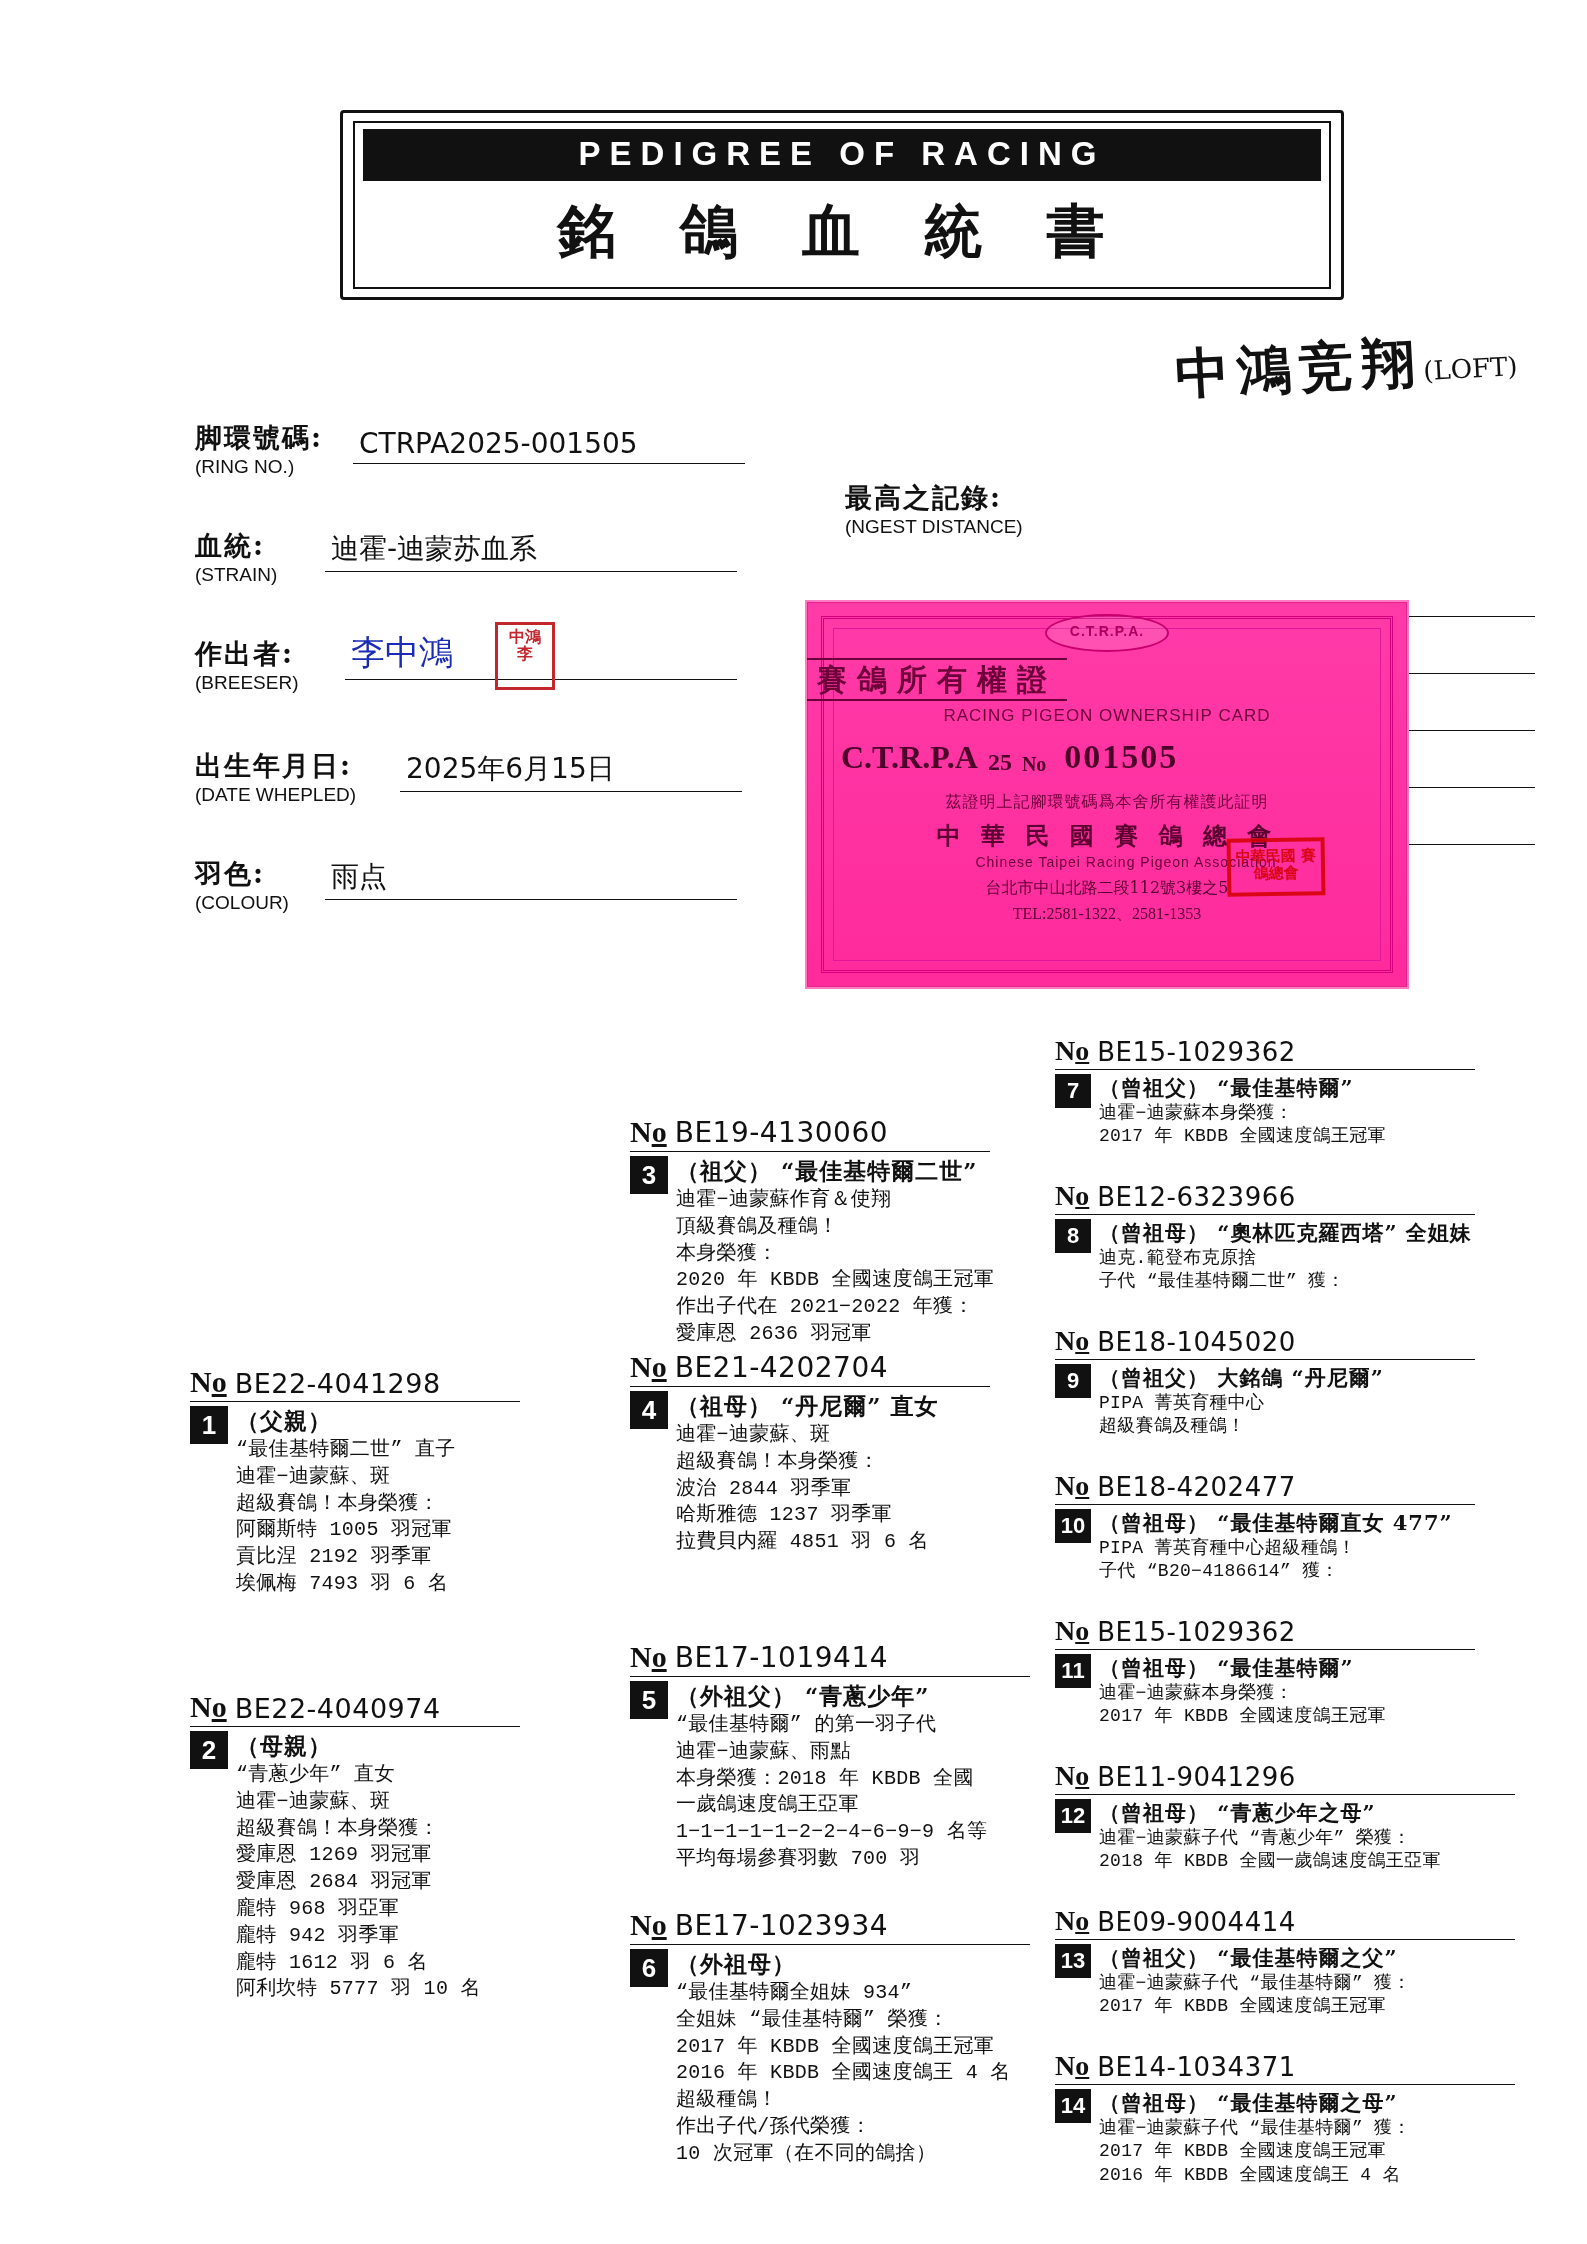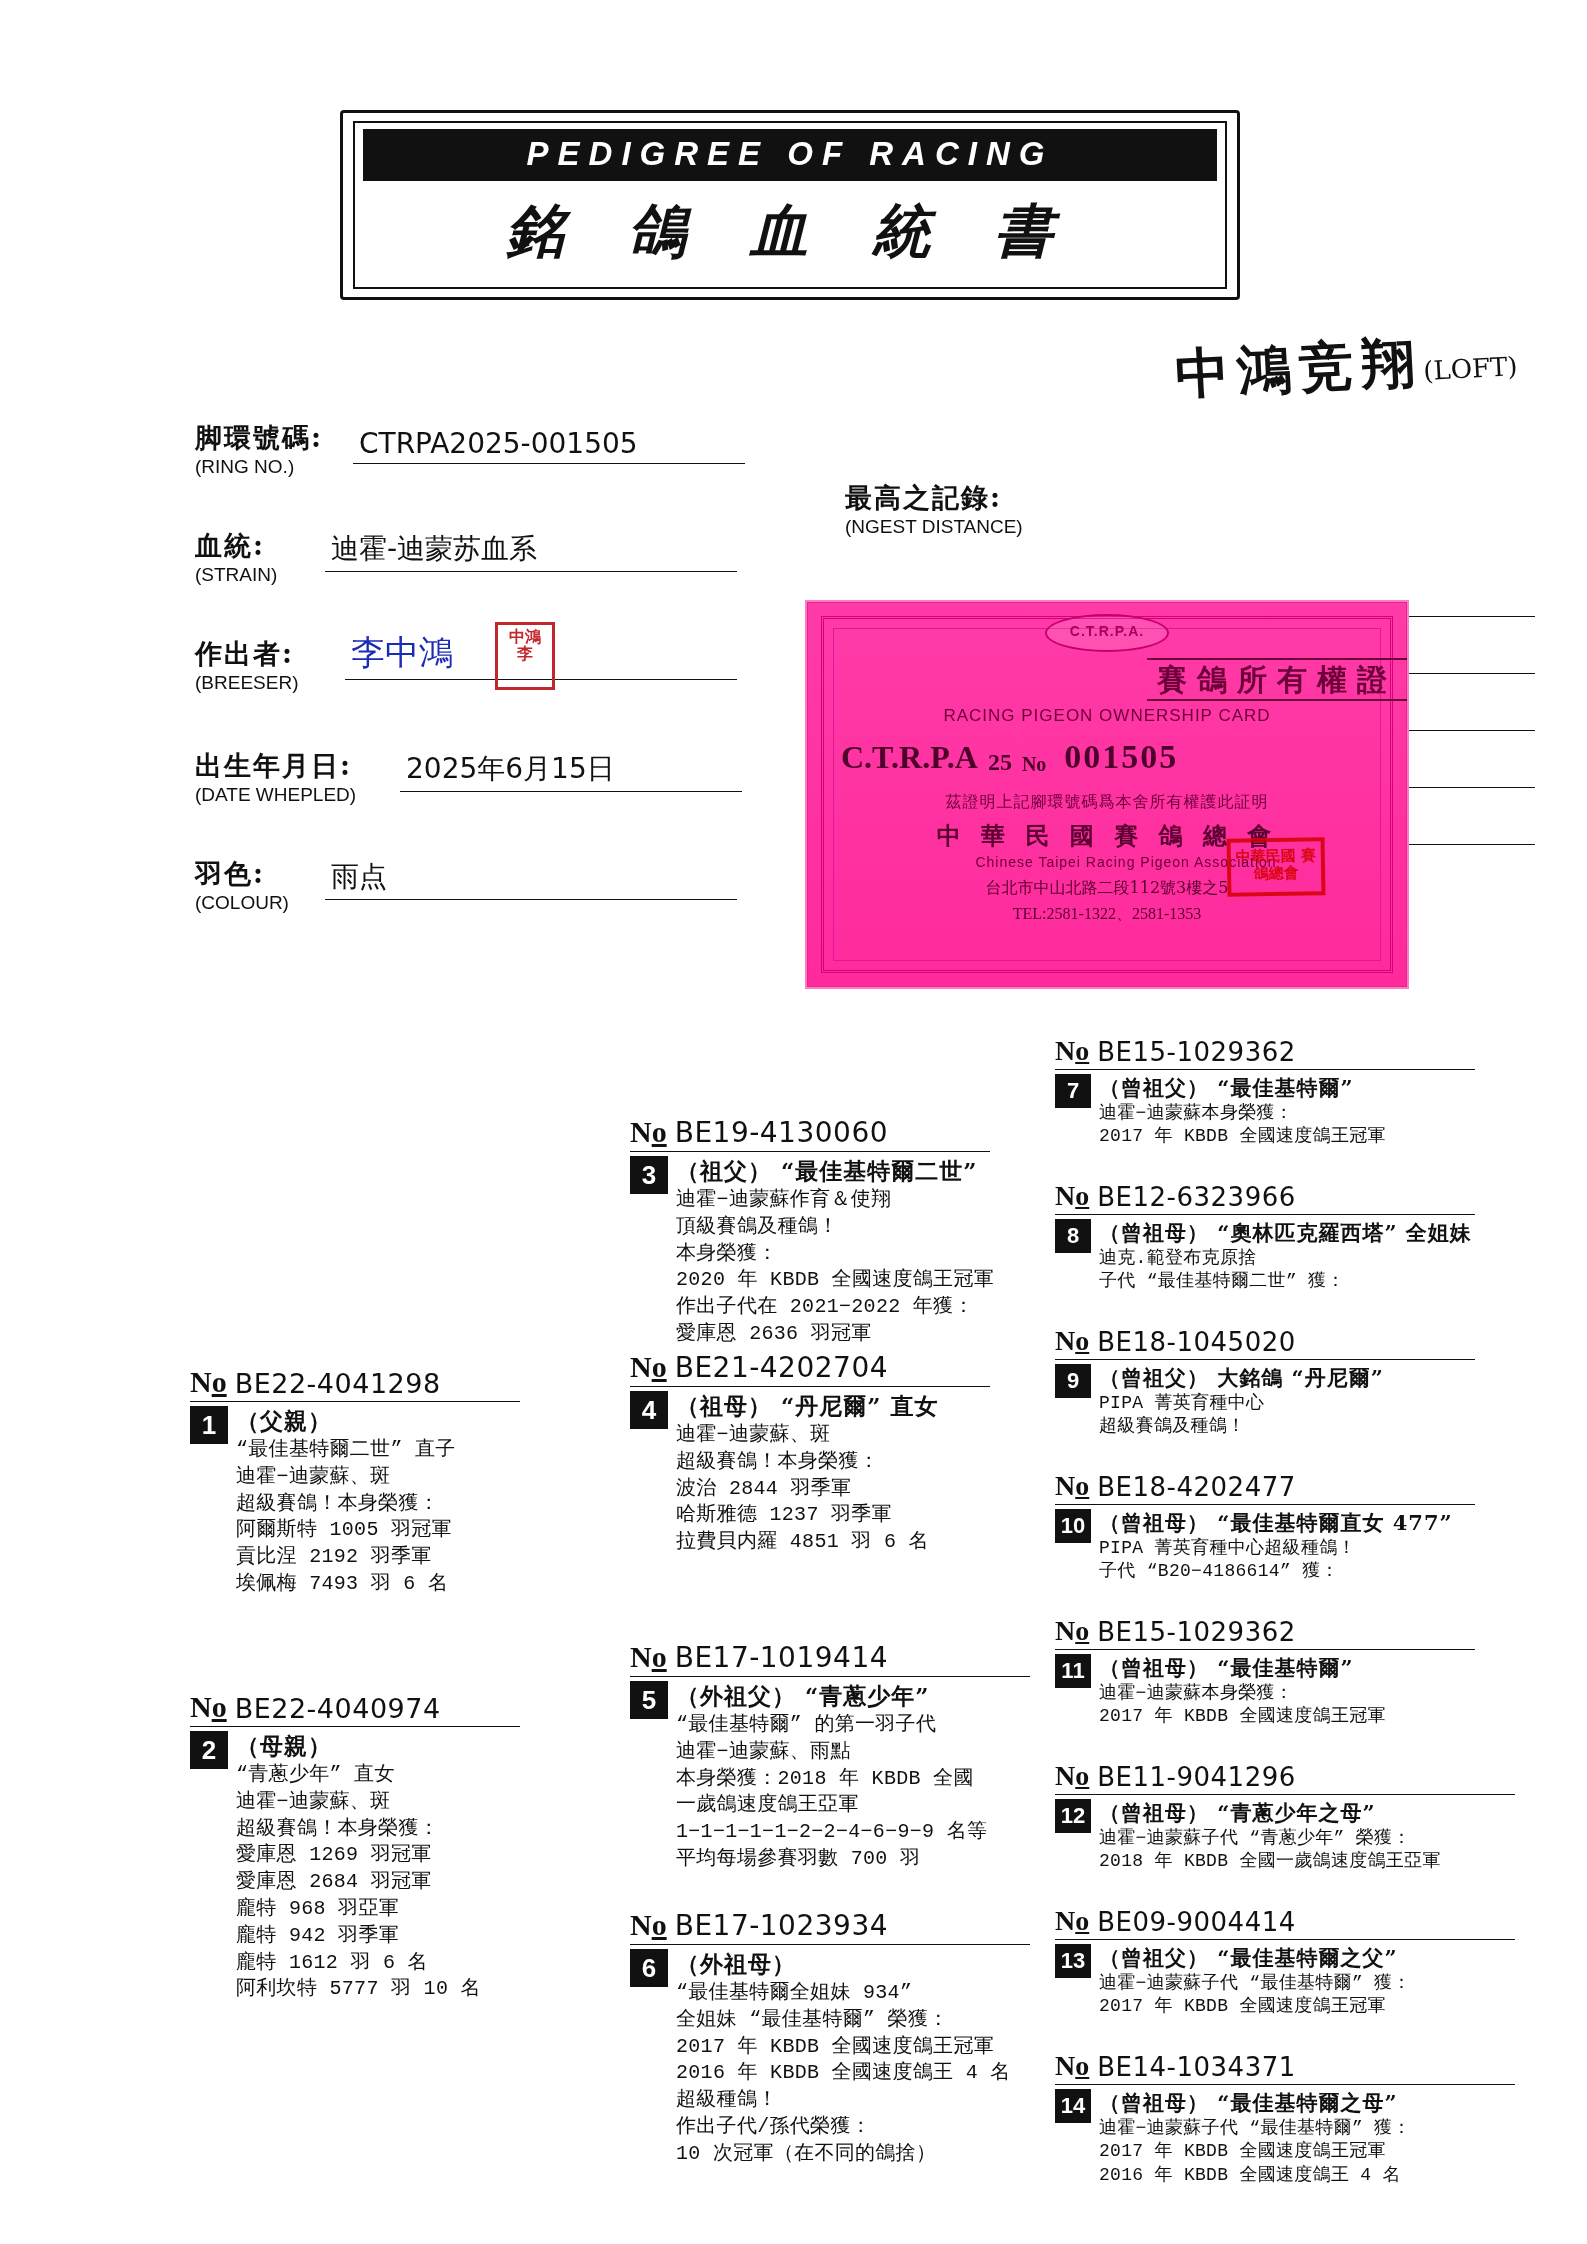--- a/index.html
+++ b/index.html
@@ -6,25 +6,24 @@
   body{
     width:1587px;height:2244px;position:relative;
     font-family:"Liberation Serif", serif;
     color:#111;
     overflow:hidden;
   }
   .page{position:absolute;inset:0;}
 
   
   .title-box{
-    position:absolute;left:340px;top:110px;width:900px;height:190px;
+    position:absolute;left:340px;top:110px;width:1004px;height:190px;
     border:3px solid #111;border-radius:4px;
     box-sizing:border-box;
     padding:8px 10px;
-    font-style:italic;
   }
   .title-box .inner{
     border:2px solid #111;width:100%;height:100%;box-sizing:border-box;
     padding:6px 8px;
   }
   .title-en{
     background:#111;color:#fff;text-align:center;
     font-family:"Liberation Sans", sans-serif;
     font-size:33px;letter-spacing:9px;font-weight:600;
     padding:6px 0 8px 0;
@@ -85,21 +84,21 @@
   }
   .card .frame2{position:absolute;inset:9px;border:1px solid #e0179a;}
   .card .ctrpa-seal{
     position:absolute;left:50%;top:12px;transform:translateX(-50%);
     width:120px;height:34px;border:2px solid #c8006f;border-radius:50%;
     color:#a8005c;font-size:14px;font-weight:700;text-align:center;line-height:30px;
     font-family:"Liberation Sans",sans-serif;letter-spacing:1px;
     background:rgba(255,255,255,.12);
   }
   .card .t1{
-    position:absolute;left:0;right:0;top:58px;text-align:right;
+    position:absolute;left:0;right:8px;top:58px;text-align:left;
     font-size:30px;font-weight:700;letter-spacing:10px;color:#6d0039;
     font-family:"DejaVu Serif",serif;
   }
   .card .t1 span{border-top:2px solid #6d0039;border-bottom:2px solid #6d0039;padding:2px 10px;}
   .card .t2{
     position:absolute;left:0;right:0;top:104px;text-align:center;
     font-size:17px;letter-spacing:1px;color:#6d0039;
     font-family:"Liberation Sans",sans-serif;
   }
   .card .t3{

